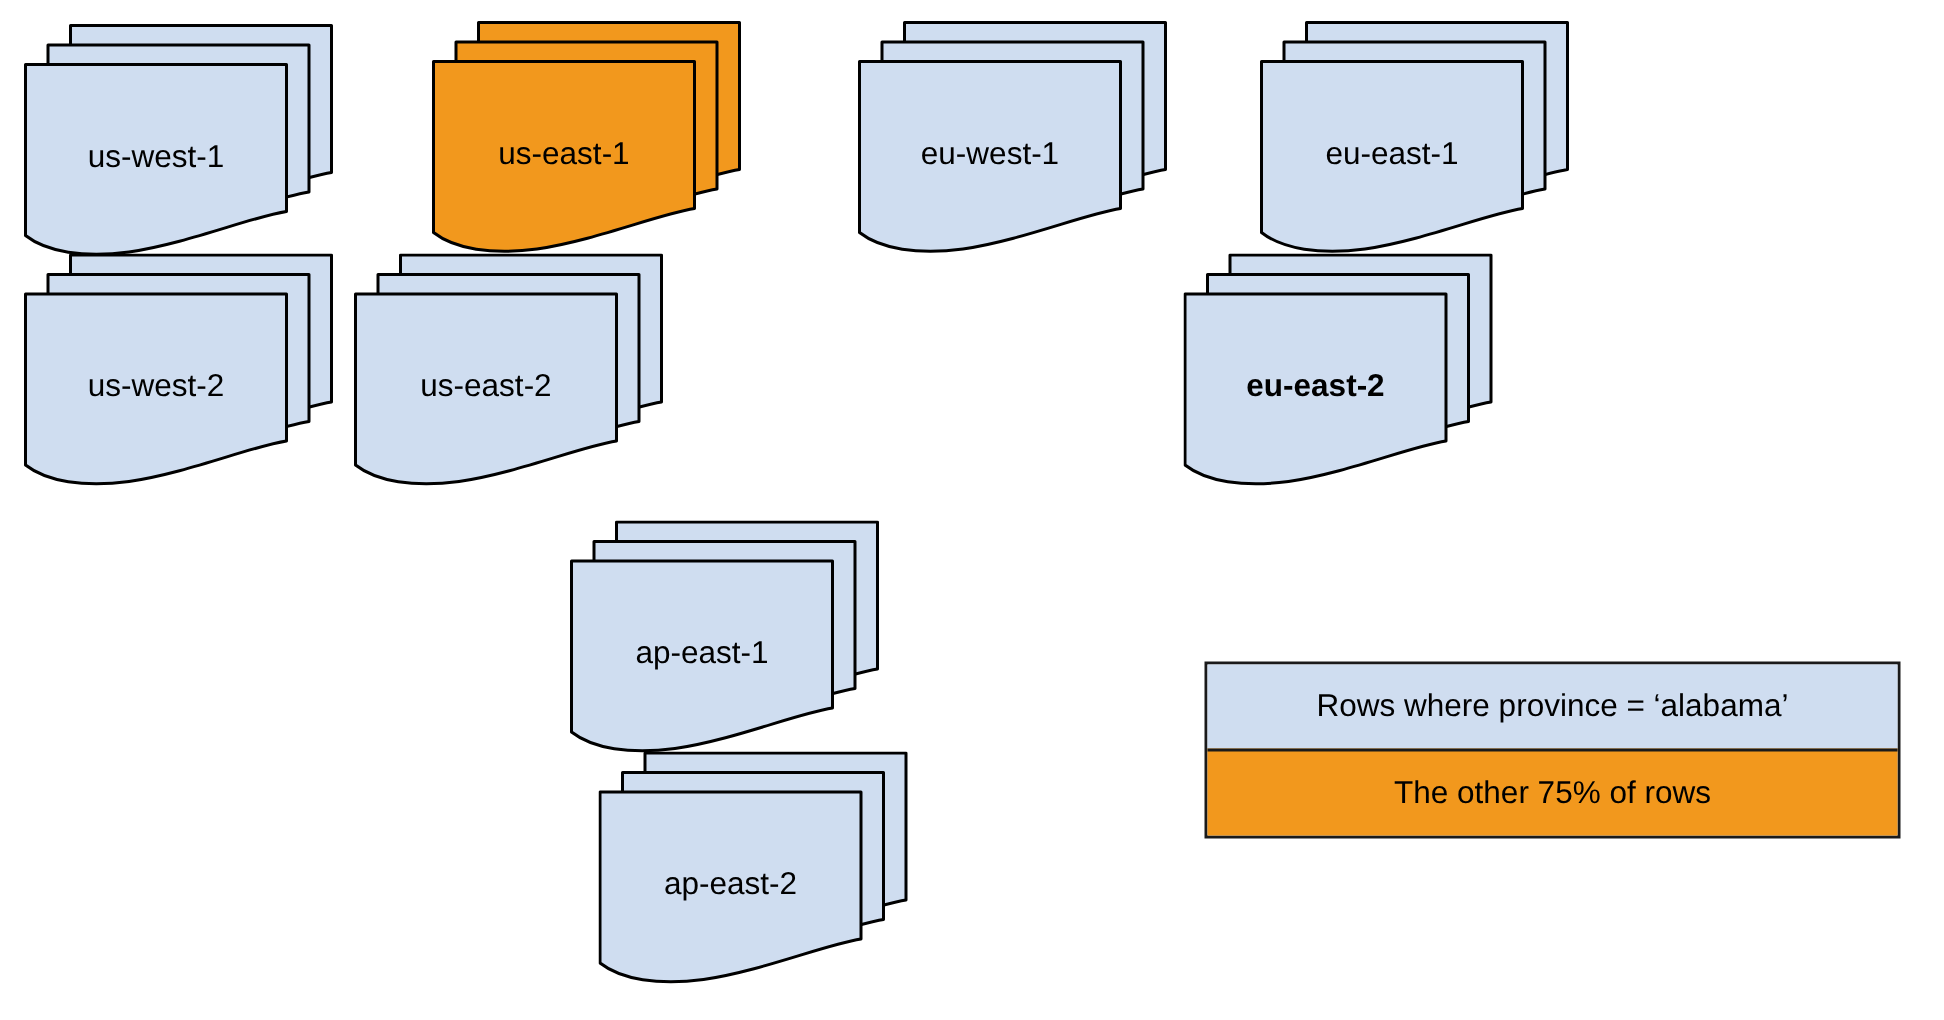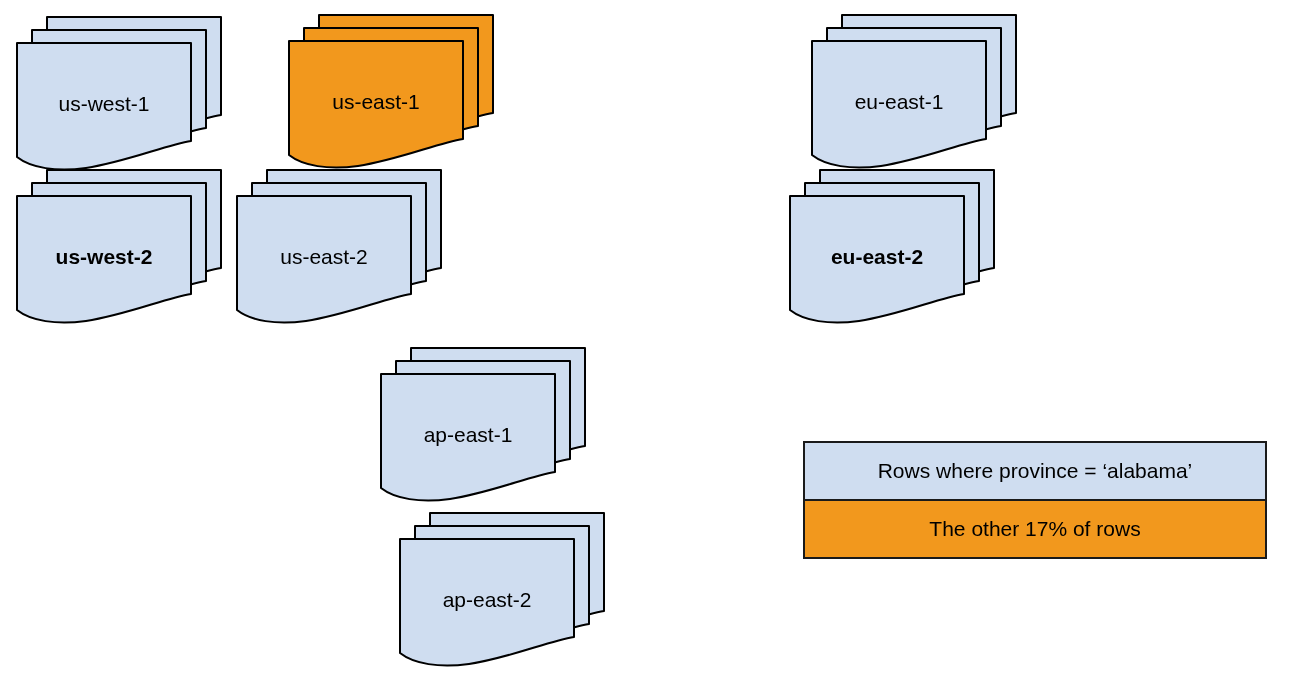--- a/index.html
+++ b/index.html
@@ -93,31 +93,39 @@
 
   <div class="stack" style="left:247px; top:14px;padding-left:41px;" data-variant="highlight">
     <svg width="208" height="160" viewBox="0 0 208 160">
       <use href="#doc-shape" x="30" y="0"></use>
       <use href="#doc-shape" x="15" y="13"></use>
       <use href="#doc-shape" x="0" y="26"></use>
       <text x="88" y="95" text-anchor="middle">us-east-1</text>
     </svg>
   </div>
 
+  <div class="stack" style="left:572px; top:14px;" data-variant="default">
+    <svg width="208" height="160" viewBox="0 0 208 160">
+      <use href="#doc-shape" x="30" y="0"></use>
+      <use href="#doc-shape" x="15" y="13"></use>
+      <use href="#doc-shape" x="0" y="26"></use>
+      <text x="88" y="95" text-anchor="middle">eu-west-1</text>
+    </svg>
+  </div>
 
-  <div class="stack" style="left:811px; top:14px;" data-variant="default">
+  <div class="stack" style="left:840px; top:14px;" data-variant="default">
     <svg width="208" height="160" viewBox="0 0 208 160">
       <use href="#doc-shape" x="30" y="0"></use>
       <use href="#doc-shape" x="15" y="13"></use>
       <use href="#doc-shape" x="0" y="26"></use>
       <text x="88" y="95" text-anchor="middle">eu-east-1</text>
     </svg>
   </div>
 
-  <div class="stack" style="left:16px; top:169px;font-weight:bold;" data-variant="default">
+  <div class="stack" style="left:16px; top:169px;" data-variant="default">
     <svg width="208" height="160" viewBox="0 0 208 160">
       <use href="#doc-shape" x="30" y="0"></use>
       <use href="#doc-shape" x="15" y="13"></use>
       <use href="#doc-shape" x="0" y="26"></use>
       <text x="88" y="95" text-anchor="middle">us-west-2</text>
     </svg>
   </div>
 
   <div class="stack" style="left:236px; top:169px;text-decoration:underline;" data-variant="default">
     <svg width="208" height="160" viewBox="0 0 208 160">
@@ -140,31 +148,31 @@
 
   <div class="stack" style="left:380px; top:347px;" data-variant="default">
     <svg width="208" height="160" viewBox="0 0 208 160">
       <use href="#doc-shape" x="30" y="0"></use>
       <use href="#doc-shape" x="15" y="13"></use>
       <use href="#doc-shape" x="0" y="26"></use>
       <text x="88" y="95" text-anchor="middle">ap-east-1</text>
     </svg>
   </div>
 
-  <div class="stack" style="left:387px; top:512px;padding-left:12px;" data-variant="default">
+  <div class="stack" style="left:387px; top:501px;padding-left:12px;" data-variant="default">
     <svg width="208" height="160" viewBox="0 0 208 160">
       <use href="#doc-shape" x="30" y="0"></use>
       <use href="#doc-shape" x="15" y="13"></use>
       <use href="#doc-shape" x="0" y="26"></use>
       <text x="88" y="95" text-anchor="middle">ap-east-2</text>
     </svg>
   </div>
 
   <div class="legend">
     <div class="legend-item" data-variant="default">
       <span>Rows where province = ‘alabama’</span>
     </div>
     <div class="legend-item" data-variant="highlight">
-      <span>The other 17% of rows</span>
+      <span>The other 75% of rows</span>
     </div>
   </div>
 
 </div>
 
 </body></html>

